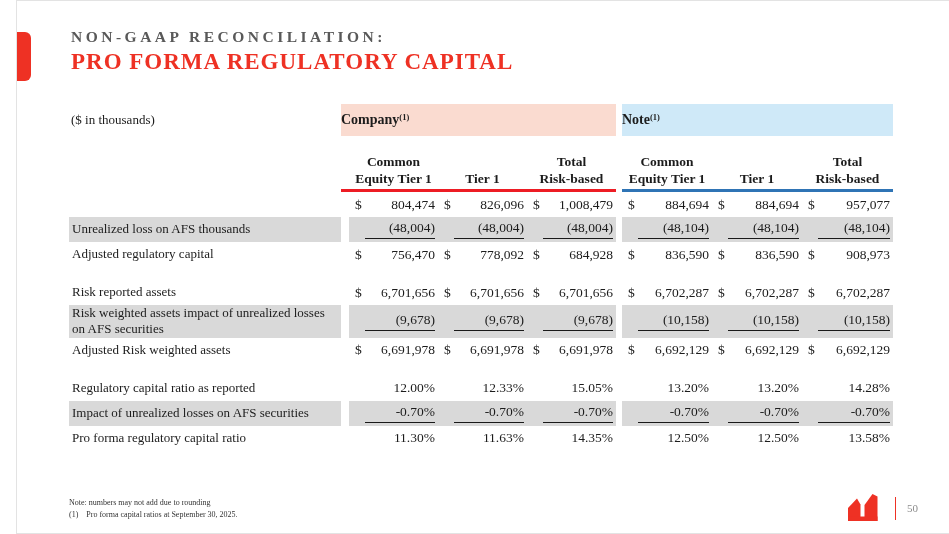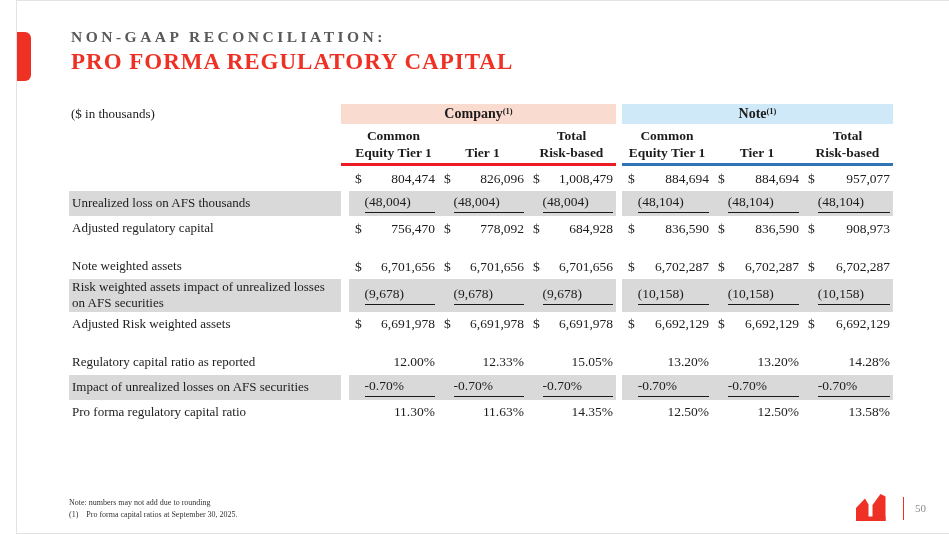--- a/index.html
+++ b/index.html
@@ -26,61 +26,61 @@
   }
   .title{
     margin:3px 0 0 0;font-size:23px;font-weight:700;letter-spacing:1px;color:#ee3124;
   }
   
   .table{position:absolute;left:52px;top:103px;width:824px;}
   .grid{
     display:grid;
     grid-template-columns:272px 8px 89px 89px 89px 6px 90px 90px 91px;
   }
-  .head-row1{height:20px;align-items:stretch;}
+  .head-row1{height:32px;align-items:stretch;}
   .units{align-self:center;font-size:13px;padding-left:2px;}
   .band{
-    display:flex;align-items:center;justify-content:center;
+    display:flex;align-items:center;justify-content:flex-start;
     font-size:14px;font-weight:700;
   }
   .band sup{font-size:8.5px;font-weight:700;margin-top:-6px;}
   .band.company{grid-column:2/6;background:#fadbd0;}
   .band.bank{grid-column:7/10;background:#cfe9f8;}
-  .head-row2{align-items:end;padding:3px 0 2px 0;}
+  .head-row2{align-items:end;padding:17px 0 2px 0;}
   .sub{
     text-align:center;font-size:13.5px;font-weight:700;line-height:17px;
   }
   .rule{height:3px;}
   .rule-red{grid-column:2/6;background:#ed1c24;}
   .rule-blue{grid-column:7/10;background:#2f74b5;}
   
   .row{min-height:25px;}
   .spacer-row{height:13px;}
   .cell{display:flex;align-items:center;box-sizing:border-box;}
   .cell.label{
     font-size:13px;line-height:1.25;padding-left:3px;padding-right:2px;
   }
   .cell.val{
     font-size:13.5px;padding:0 3px 0 6px;justify-content:flex-end;
   }
   .cell.val.dollar{justify-content:space-between;}
   .row.shaded .cell.label,
   .row.shaded .cell.val{background:#d9d9d9;}
   .uline{
-    width:88%;margin-left:auto;text-align:left;
+    width:88%;margin-left:auto;text-align:right;
     border-bottom:1.6px solid #1a1a1a;padding-bottom:2px;
   }
   
   .footnotes{
     position:absolute;left:52px;top:496px;
     font-size:8px;line-height:1.5;color:#333;
   }
   
   .footer-right{
-    position:absolute;top:490px;right:38px;
+    position:absolute;top:490px;right:46px;
     display:flex;align-items:center;gap:11px;height:34px;
   }
   .logo-icon svg{display:block;}
   .footer-divider{width:1.5px;height:23px;background:#ee3124;}
   .page-number{font-size:11px;color:#8c8c8c;}
 </style>
 </head>
 <body>
 
 <div class="page">
@@ -208,21 +208,21 @@
             <span>$</span>
             <span>836,590</span>
           </div>
           <div class="cell val dollar" style="grid-column: 9;">
             <span>$</span>
             <span>908,973</span>
           </div>
         </div>
         <div class="spacer-row"></div>
         <div class="grid row">
-          <div class="cell label" style="grid-column: 1;">Note weighted assets</div>
+          <div class="cell label" style="grid-column: 1;">Risk reported assets</div>
           <div class="cell val dollar" style="grid-column: 3;">
             <span>$</span>
             <span>6,701,656</span>
           </div>
           <div class="cell val dollar" style="grid-column: 4;">
             <span>$</span>
             <span>6,701,656</span>
           </div>
           <div class="cell val dollar" style="grid-column: 5;">
             <span>$</span>

